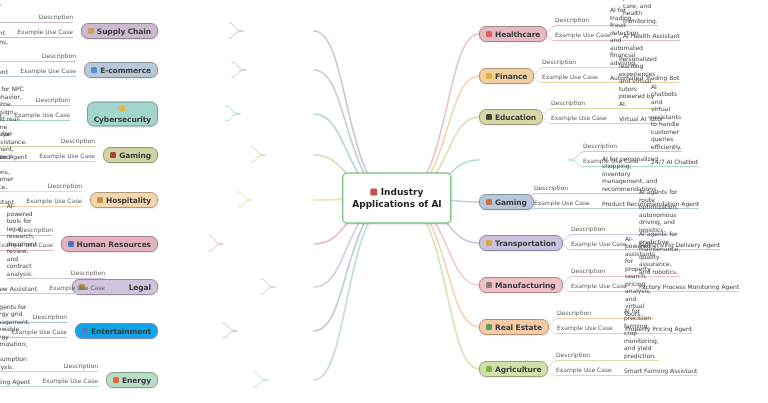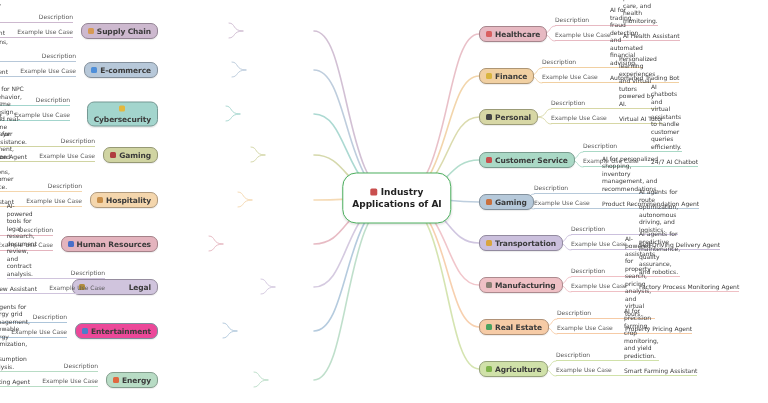--- a/index.html
+++ b/index.html
@@ -24,21 +24,21 @@
   .row.left .lbl { text-align:right; }
   .row.right .lbl { text-align:left; }
   .row .content { font-size:6px; color:#3d3d3d; line-height:7.5px; }
   .row .desc-text { max-width:118px; text-align:left; }
   .row .case-text { white-space:nowrap; }
   .row.left .content { margin-right:10px; }
   .row.right .content { margin-left:10px; }
 
   .center-node {
     position:absolute; left:383px; top:198px; transform:translate(-50%,-50%);
-    background:#ffffff; border-radius:14px; padding:13px 9px; text-align:center;
+    background:#ffffff; border-radius:5px; padding:13px 9px; text-align:center;
     font-size:9px; line-height:11.5px; font-weight:bold; color:#222222;
     box-shadow:0 1px 2px rgba(0,0,0,0.10);
   }
   .center-node .c-line1 { display:flex; align-items:center; justify-content:center; gap:3px; }
   .center-node .nicon { width:7px; height:7px; }
 </style>
 </head>
 <body>
 
 <div id="canvas">
@@ -176,21 +176,21 @@
       <span class="">Legal</span>
     </div>
     <div class="row left" style="border-bottom: 1px solid rgb(208, 196, 221); bottom: 124px; right: 521px;">
       <span class="content desc-text">AI-powered tools for legal research, document review, and contract analysis.</span>
       <span class="lbl">Description</span>
     </div>
     <div class="row left" style="border-bottom: 1px solid rgb(208, 196, 221); bottom: 109px; right: 521px;">
       <span class="content case-text">Legal Document Review Assistant</span>
       <span class="lbl">Example Use Case</span>
     </div>
-    <div class="node left" style="background: #ec4899; border: 1.2px solid rgb(125, 142, 157); top: 331px; right: 468px;">
+    <div class="node left" style="background: #0ea5e9; border: 1.2px solid rgb(125, 142, 157); top: 331px; right: 468px;">
       <span class="nicon" style="background: rgb(74, 127, 201);"></span>
       <span class="">Entertainment</span>
     </div>
     <div class="row left" style="border-bottom: 1px solid rgb(173, 197, 218); bottom: 80px; right: 559px;">
       <span class="content desc-text">AI for content creation, recommendation systems, and personalized media experiences.</span>
       <span class="lbl">Description</span>
     </div>
     <div class="row left" style="border-bottom: 1px solid rgb(173, 197, 218); bottom: 65px; right: 559px;">
       <span class="content case-text">Content Personalization Agent</span>
       <span class="lbl">Example Use Case</span>
@@ -226,33 +226,29 @@
     <div class="row right" style="border-bottom: 1px solid rgb(241, 208, 162); bottom: 335px; left: 528px;">
       <span class="lbl">Description</span>
       <span class="content desc-text">AI for trading, fraud detection, and automated financial advising.</span>
     </div>
     <div class="row right" style="border-bottom: 1px solid rgb(241, 208, 162); bottom: 320px; left: 528px;">
       <span class="lbl">Example Use Case</span>
       <span class="content case-text">Automated Trading Bot</span>
     </div>
     <div class="node right" style="background: rgb(215, 215, 165); border: 1.2px solid rgb(155, 155, 119); top: 117px; left: 465px;">
       <span class="nicon" style="background: rgb(68, 68, 68);"></span>
-      <span class="">Personal</span>
+      <span class="">Education</span>
     </div>
     <div class="row right" style="border-bottom: 1px solid rgb(215, 215, 165); bottom: 294px; left: 537px;">
       <span class="lbl">Description</span>
       <span class="content desc-text">Personalized learning experiences and virtual tutors powered by AI.</span>
     </div>
     <div class="row right" style="border-bottom: 1px solid rgb(215, 215, 165); bottom: 279px; left: 537px;">
       <span class="lbl">Example Use Case</span>
       <span class="content case-text">Virtual AI Tutor</span>
-    </div>
-    <div class="node right" style="background: rgb(170, 217, 198); border: 1.2px solid rgb(122, 156, 143); top: 160px; left: 465px;">
-      <span class="nicon" style="background: rgb(201, 79, 78);"></span>
-      <span class="">Customer Service</span>
     </div>
     <div class="row right" style="border-bottom: 1px solid rgb(170, 217, 198); bottom: 251px; left: 569px;">
       <span class="lbl">Description</span>
       <span class="content desc-text">AI chatbots and virtual assistants to handle customer queries efficiently.</span>
     </div>
     <div class="row right" style="border-bottom: 1px solid rgb(170, 217, 198); bottom: 236px; left: 569px;">
       <span class="lbl">Example Use Case</span>
       <span class="content case-text">24/7 AI Chatbot</span>
     </div>
     <div class="node right" style="background: rgb(182, 201, 218); border: 1.2px solid rgb(131, 145, 157); top: 202px; left: 465px;">

